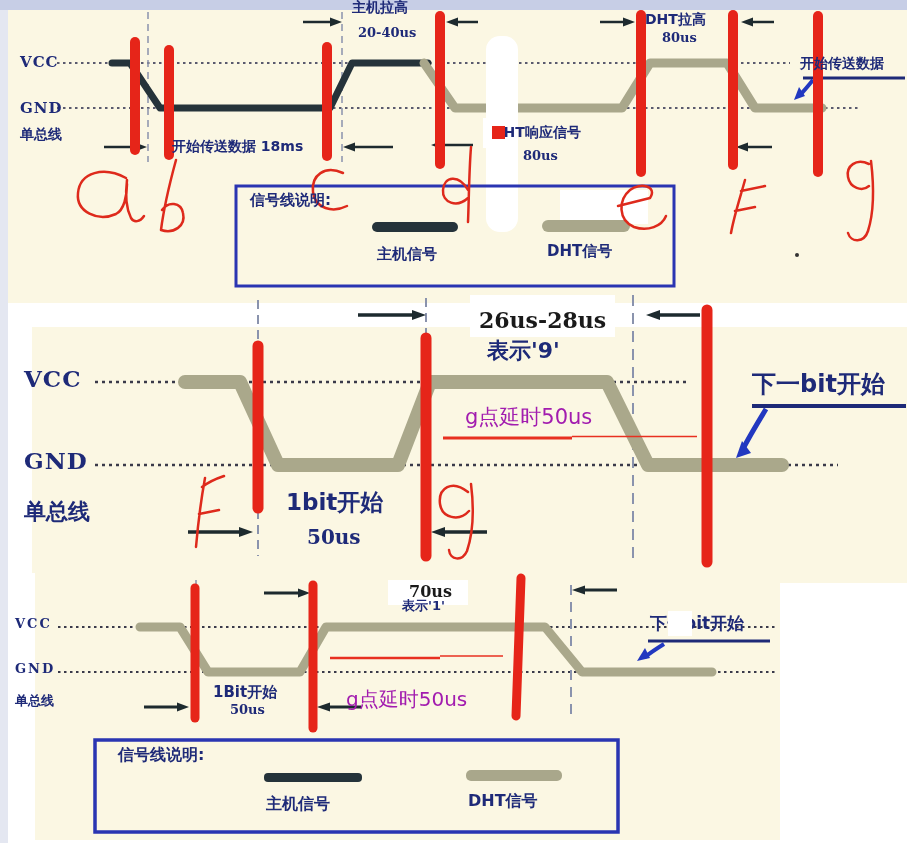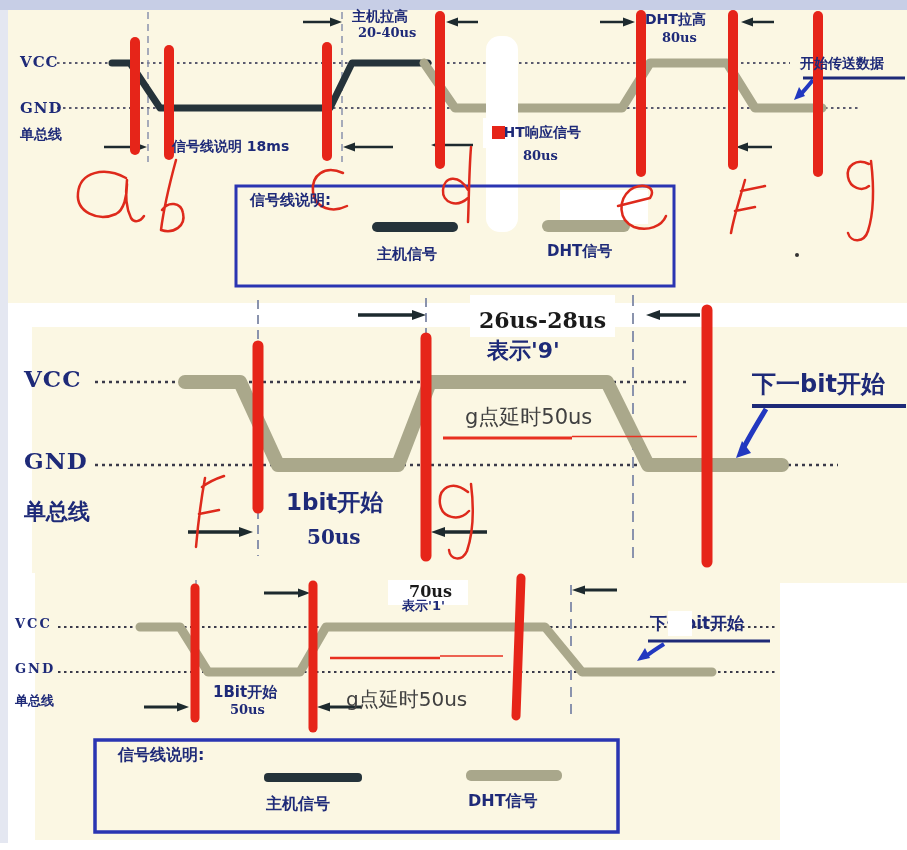--- a/index.html
+++ b/index.html
@@ -9,21 +9,21 @@
     font-family:"DejaVu Sans",sans-serif;
   }
   .bg{position:absolute;}
   .cream{background:#fbf7e3;}
   .white{background:#ffffff;}
   #topbar{left:0;top:0;width:907px;height:10px;background:#c7cee6;}
   #leftstrip{left:0;top:10px;width:8px;height:833px;background:#e4e7f1;}
   svg.layer{position:absolute;left:0;top:0;z-index:3;}
   .lbl{position:absolute;z-index:4;white-space:nowrap;color:#1e2a78;font-weight:bold;line-height:1.1;}
   .serif{font-family:"DejaVu Serif",serif;text-align:right;}
-  .red{color:#404040;font-weight:normal;}
+  .red{color:#a21caf;font-weight:normal;}
   .blk{color:#1a1a1a;}
   .patch{position:absolute;z-index:5;}
 </style>
 </head>
 <body>
 
 <div id="screen">
 
   <div class="bg" id="topbar"></div>
   <div class="bg" id="leftstrip"></div>
@@ -173,23 +173,23 @@
       <rect x="95" y="740" width="523" height="92" fill="none" stroke="#2a35b2" stroke-width="3.5"></rect>
       <rect x="264" y="773" width="98" height="9" rx="4" fill="#25333a"></rect>
       <rect x="466" y="770" width="96" height="11" rx="5" fill="#a9a78b"></rect>
     </g>
   </svg>
 
   <div class="lbl serif" style="left:20px;top:54px;font-size:15px;letter-spacing:1px;">VCC</div>
   <div class="lbl serif" style="left:20px;top:100px;font-size:15px;letter-spacing:1px;">GND</div>
   <div class="lbl" style="left:20px;top:127px;font-size:14px;">单总线</div>
 
-  <div class="lbl" style="left:352px;top:9px;font-size:14px;">主机拉高</div>
+  <div class="lbl" style="left:352px;top:0;font-size:14px;">主机拉高</div>
   <div class="lbl serif" style="left:358px;top:26px;font-size:13px;">20-40us</div>
-  <div class="lbl" style="left:172px;top:139px;font-size:14px;">信号线说明 18ms</div>
+  <div class="lbl" style="left:172px;top:139px;font-size:14px;">开始传送数据 18ms</div>
   <div class="lbl" style="left:645px;top:12px;font-size:14px;">DHT拉高</div>
   <div class="lbl serif" style="left:662px;top:31px;font-size:13px;">80us</div>
   <div class="lbl" style="left:492px;top:125px;font-size:14px;">DHT响应信号</div>
   <div class="lbl serif" style="left:523px;top:149px;font-size:13px;">80us</div>
   <div class="lbl" style="left:800px;top:56px;font-size:14px;">开始传送数据</div>
 
   <div class="lbl" style="left:250px;top:192px;font-size:15px;">信号线说明:</div>
   <div class="lbl" style="left:377px;top:246px;font-size:15px;">主机信号</div>
   <div class="lbl" style="left:547px;top:243px;font-size:15px;">DHT信号</div>
 

